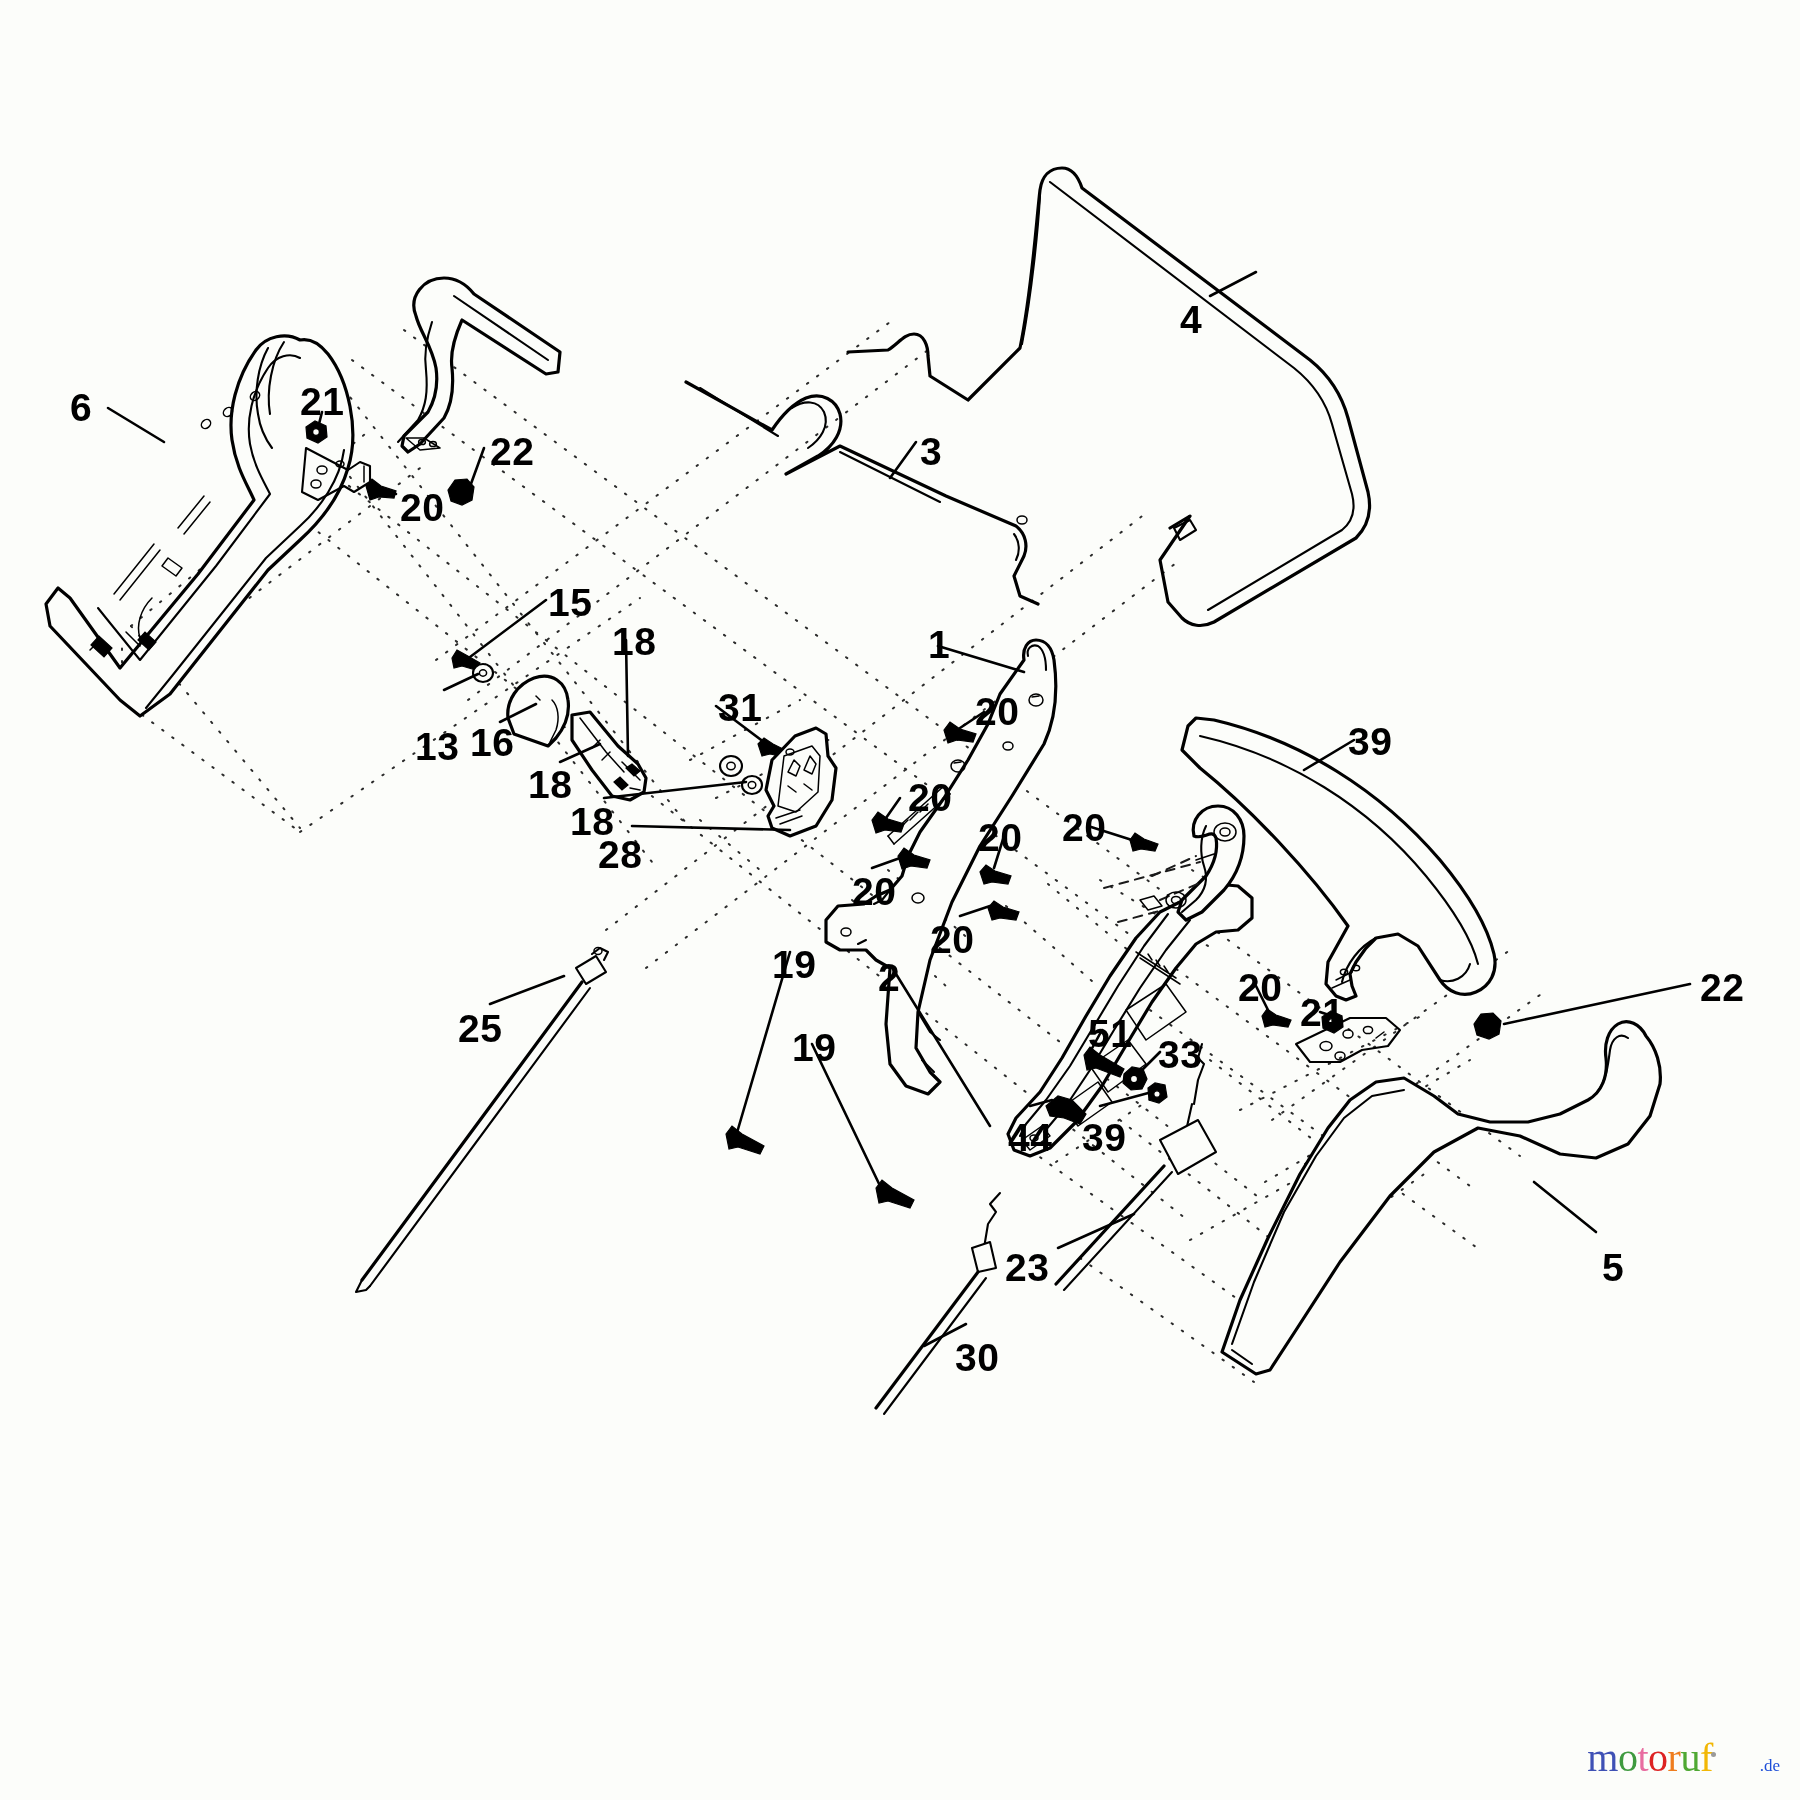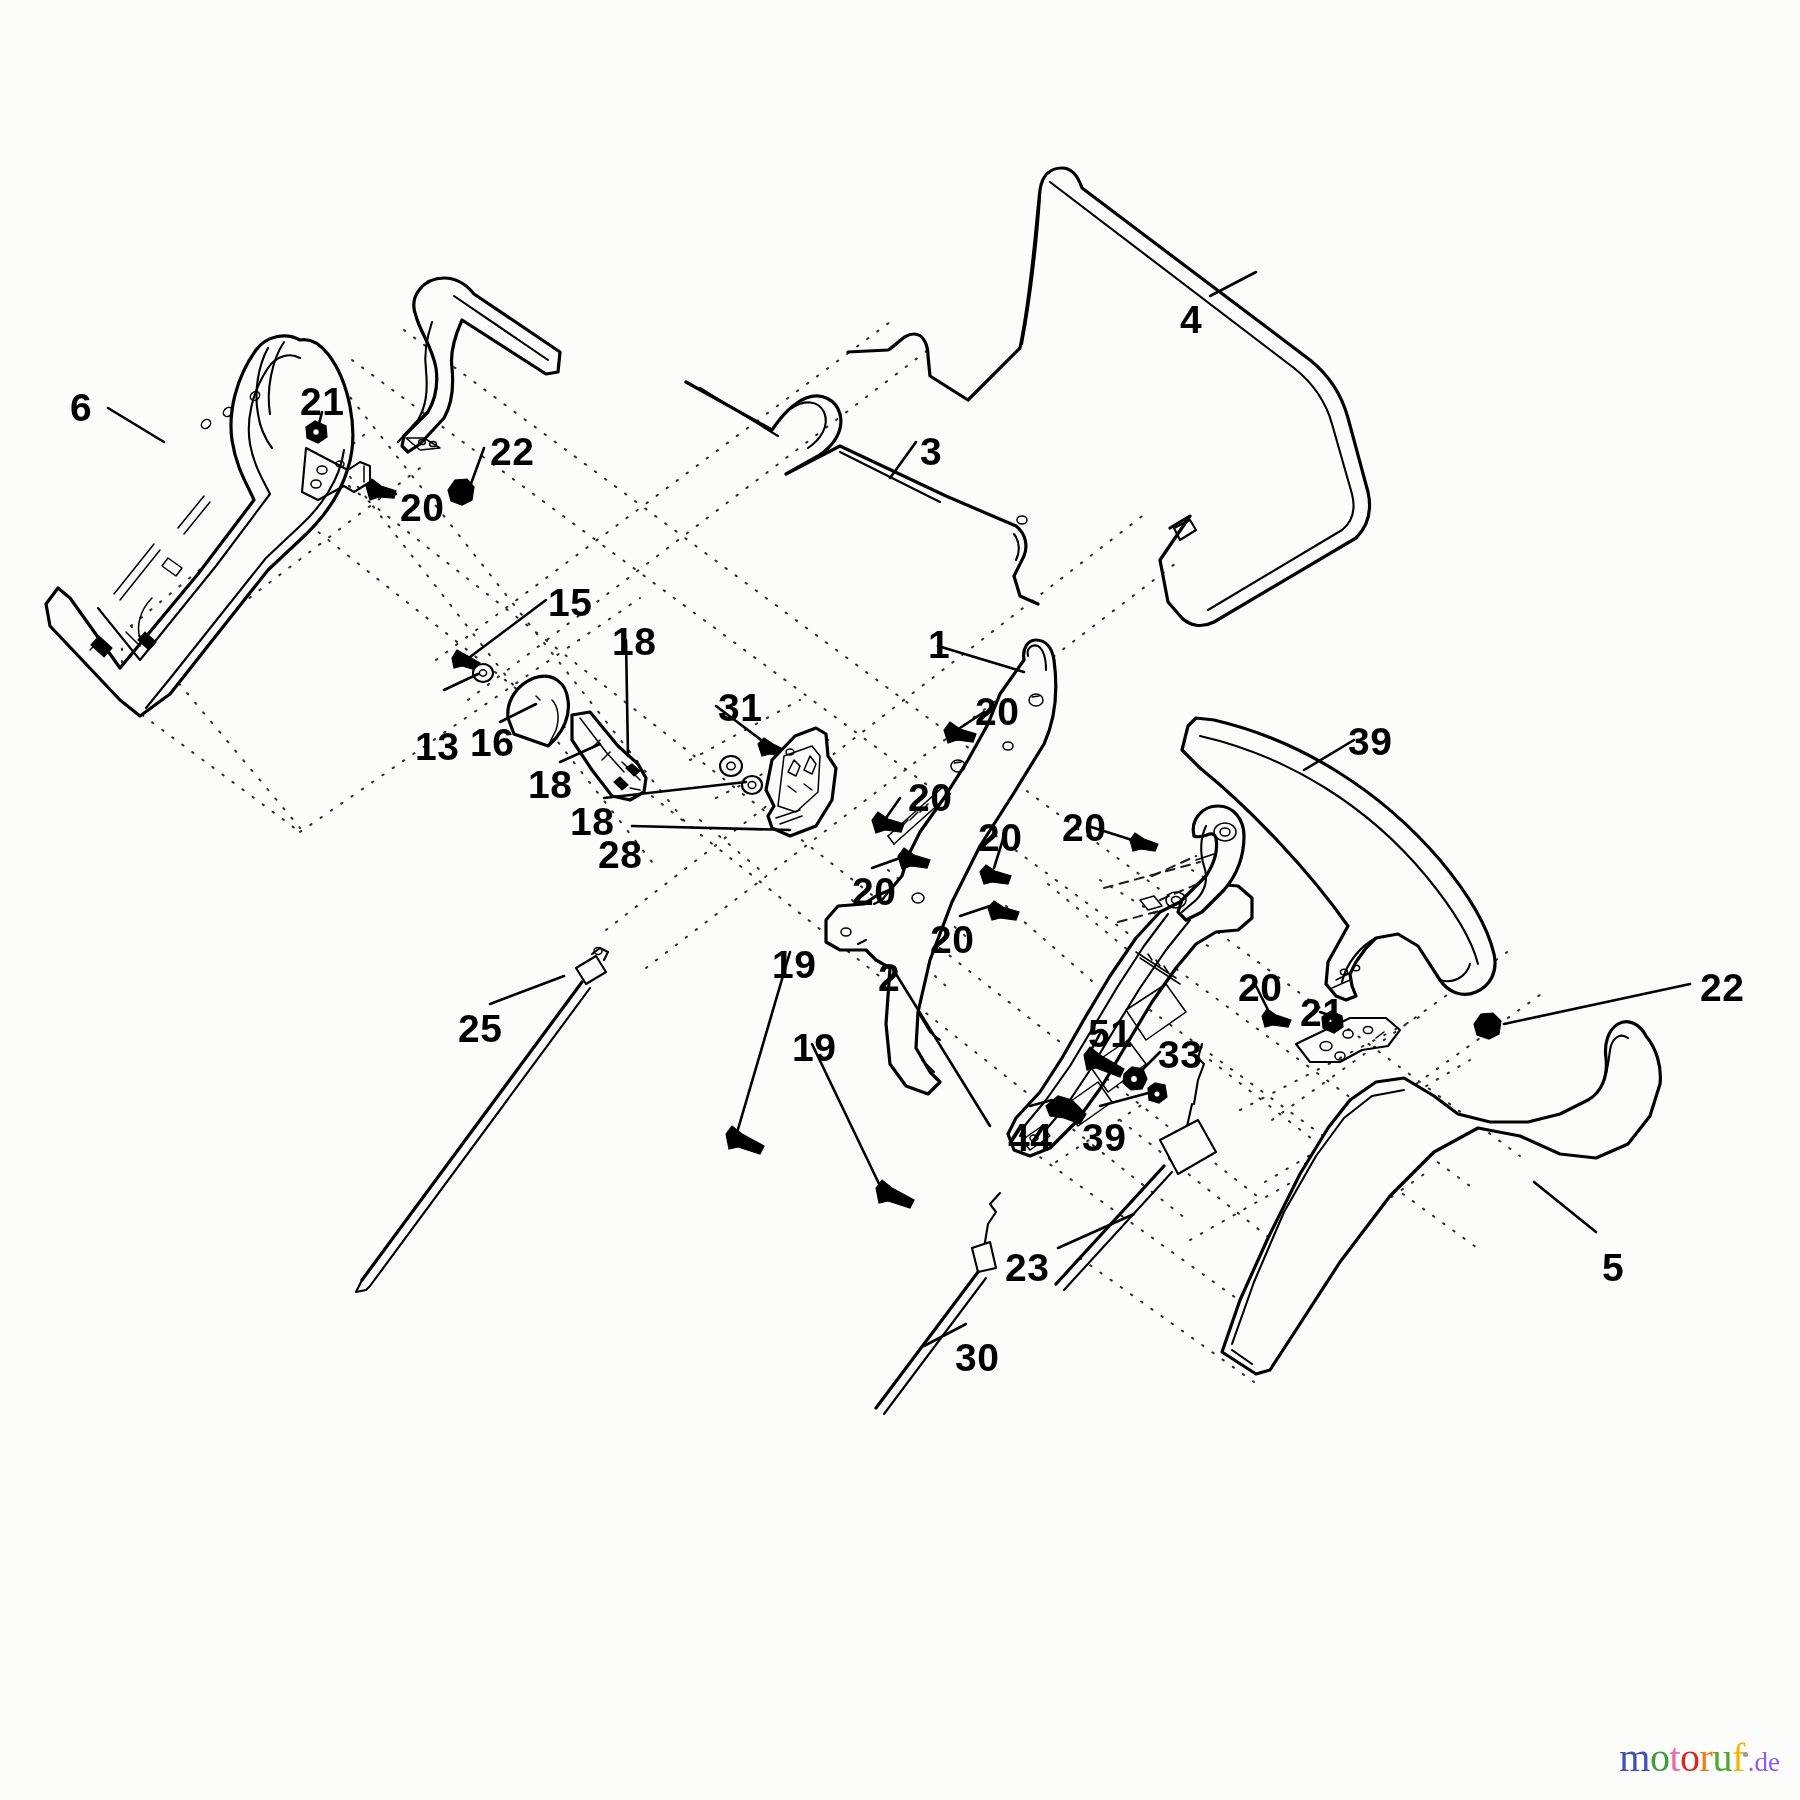--- a/index.html
+++ b/index.html
@@ -40,21 +40,21 @@
   #watermark{
     position:absolute;
     right:20px;bottom:22px;
     font-family:"Liberation Serif",serif;
     font-size:40px;
     line-height:1;
     letter-spacing:-0.5px;
     white-space:nowrap;
   }
   #watermark .wm-c{display:inline-block;}
-  #watermark .wm-suffix{font-size:27px;color:#8b5cf6;letter-spacing:0;}
+  #watermark .wm-suffix{font-size:17px;color:#1d4ed8;letter-spacing:0;margin-left:44px;}
   #watermark .wm-dot{
     display:inline-block;width:5px;height:5px;border-radius:50%;
     background:#9a9a9a;vertical-align:super;margin-left:-2px;
   }
 </style>
 </head>
 <body>
 
 <div id="stage">
 

